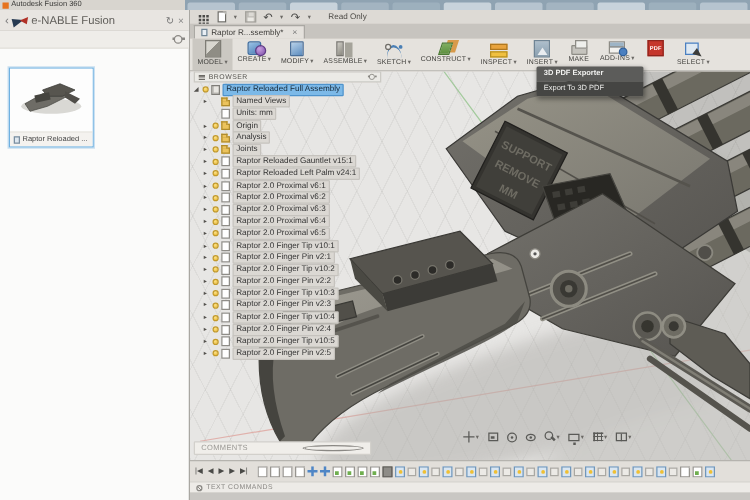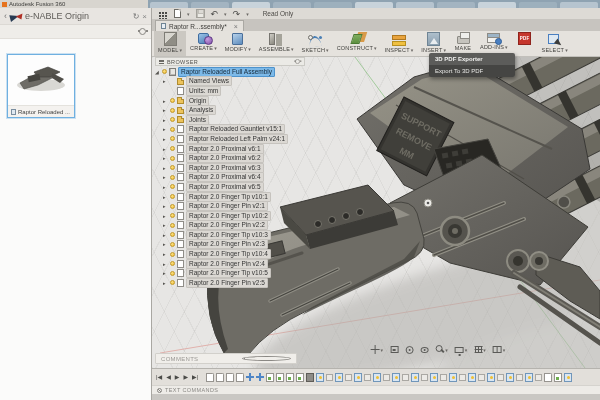--- a/index.html
+++ b/index.html
@@ -186,21 +186,21 @@
       <div class="bg-tab"></div>
       <div class="bg-tab"></div>
       <div class="bg-tab"></div>
     </div>
   </div>
 
   <div class="data-panel">
     <div class="dp-header">
       <span class="dp-back">‹</span>
       <span class="dp-logo"></span>
-      <span class="dp-title">e-NABLE Origin</span>
+      <span class="dp-title">e-NABLE Fusion</span>
       <span class="dp-refresh">↻</span>
       <span class="dp-close">×</span>
     </div>
     <div class="dp-subrow">
       <span class="gear"></span>
     </div>
     <div class="project-card">
       <div class="card-thumb">
         <svg width="66" height="48" viewBox="0 0 66 48">
           <ellipse cx="33" cy="30" rx="24" ry="6" fill="#d9d8d4"></ellipse>

